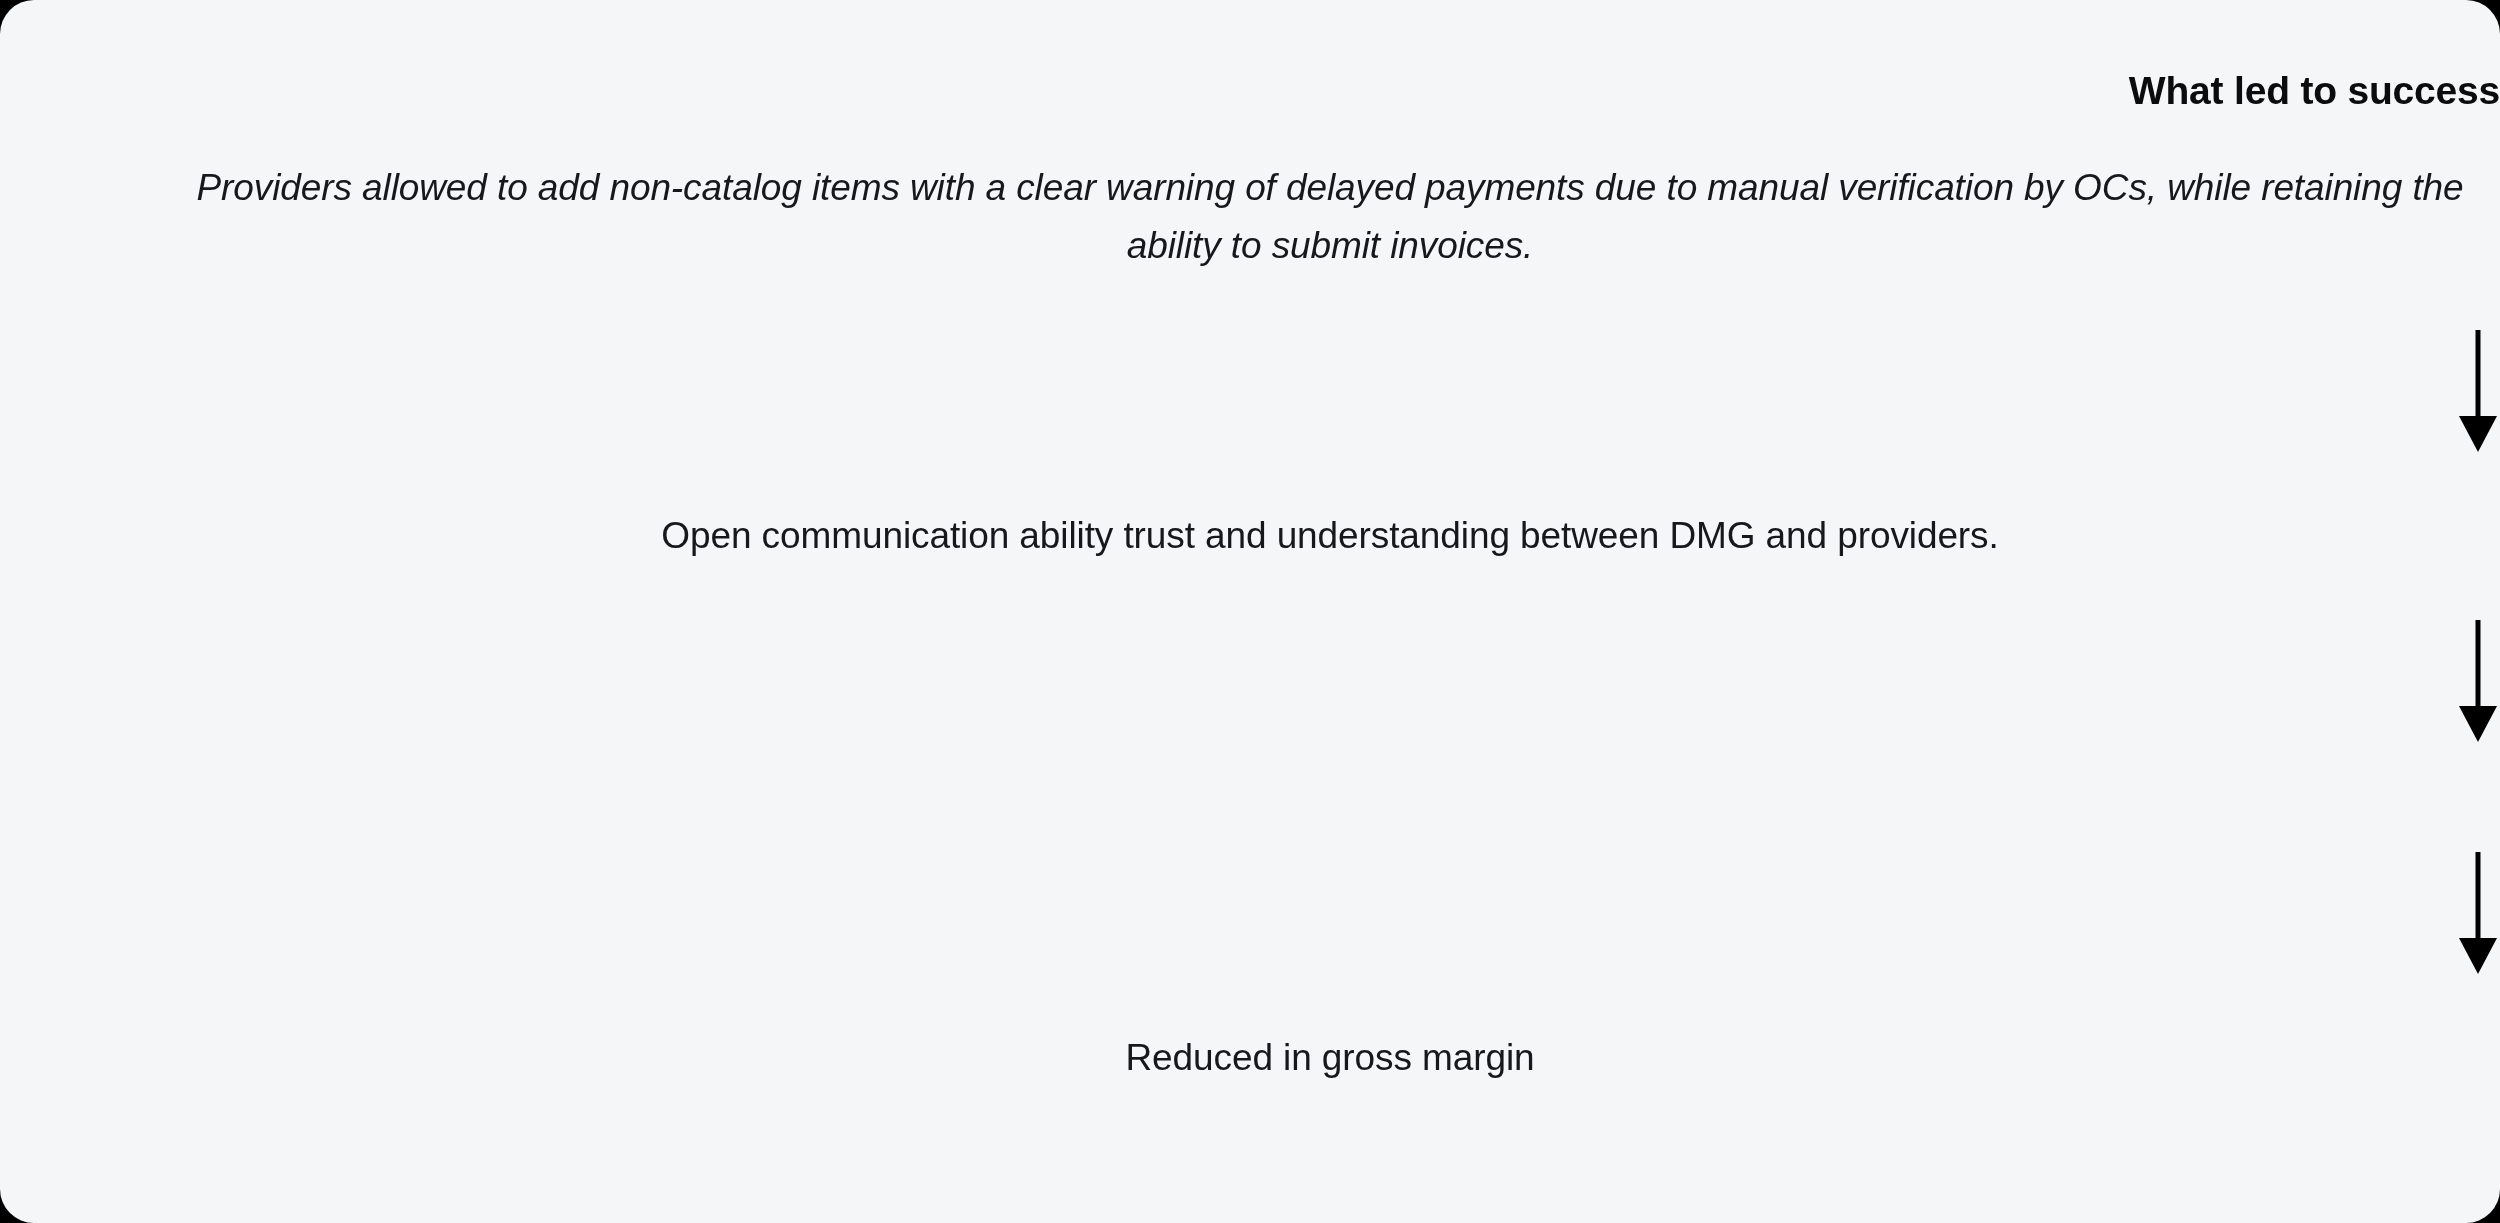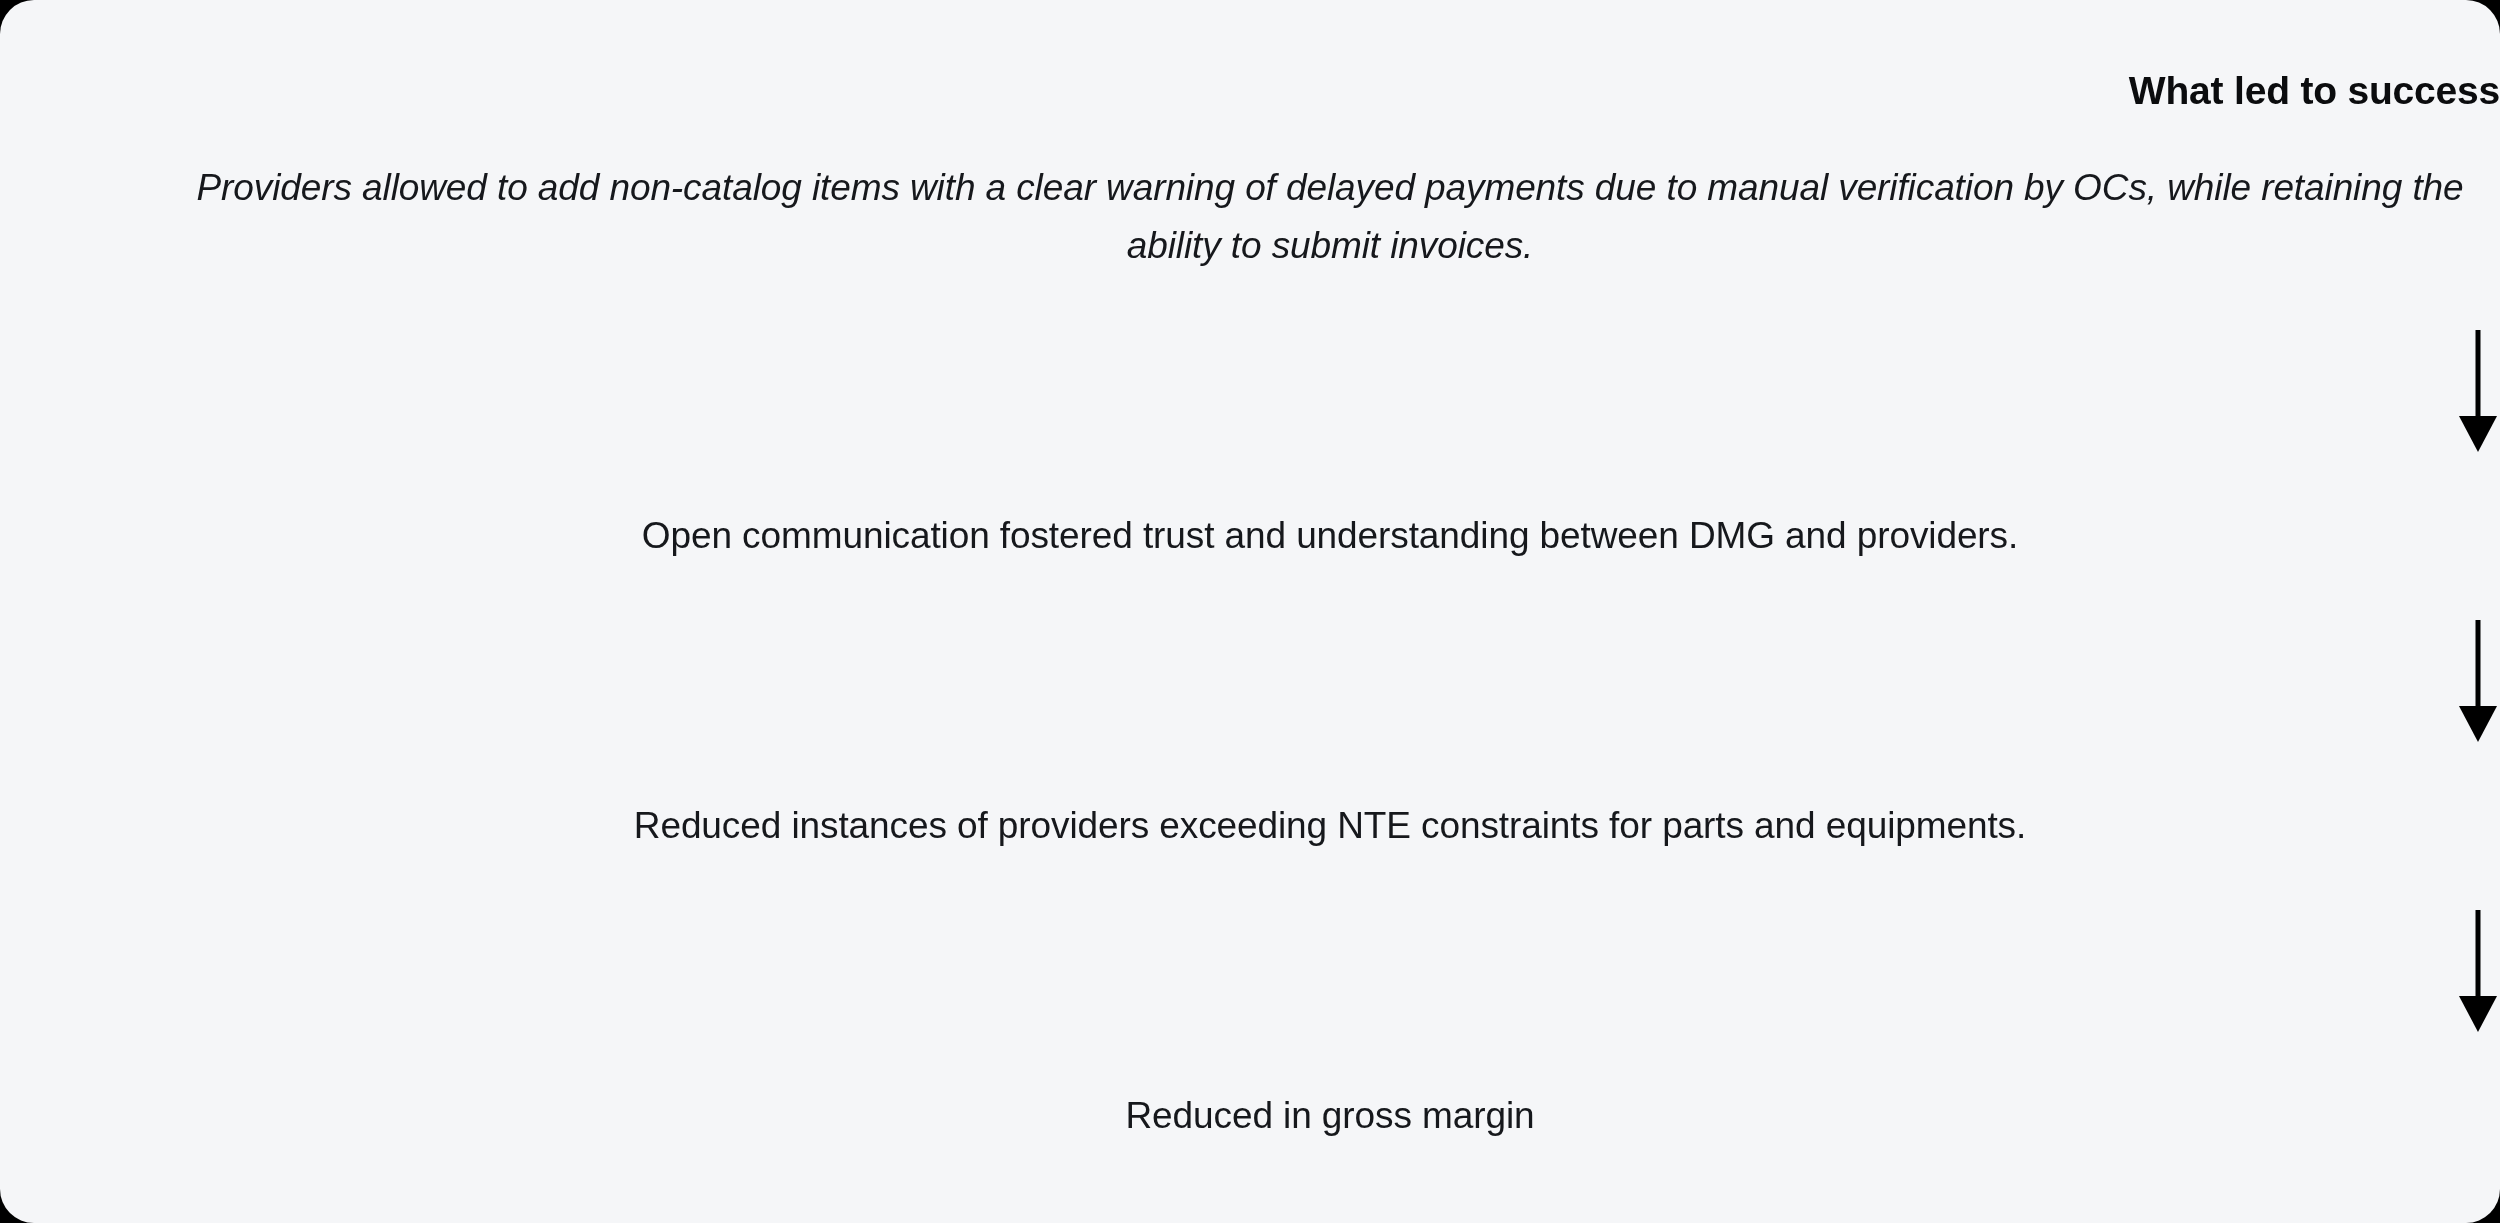--- a/index.html
+++ b/index.html
@@ -92,34 +92,33 @@
 
     <div class="arrow-wrap">
       <svg class="arrow" viewBox="0 0 44 122">
         <rect x="19.5" y="0" width="5" height="90" fill="#000000"></rect>
         <polygon points="3,86 41,86 22,122" fill="#000000"></polygon>
       </svg>
     </div>
 
     <div class="spacer-2"></div>
 
-    <div class="step step-2">Open communication fostered trust and understanding between DMG and providers.</div>
+    <div class="step step-2">Open communication ability trust and understanding between DMG and providers.</div>
 
     <div class="spacer-1"></div>
 
     <div class="arrow-wrap">
       <svg class="arrow" viewBox="0 0 44 122">
         <rect x="19.5" y="0" width="5" height="90" fill="#000000"></rect>
         <polygon points="3,86 41,86 22,122" fill="#000000"></polygon>
       </svg>
     </div>
 
     <div class="spacer-2"></div>
 
-    <div class="step step-3">Reduced instances of providers exceeding NTE constraints for parts and equipments.</div>
 
     <div class="spacer-1"></div>
 
     <div class="arrow-wrap">
       <svg class="arrow" viewBox="0 0 44 122">
         <rect x="19.5" y="0" width="5" height="90" fill="#000000"></rect>
         <polygon points="3,86 41,86 22,122" fill="#000000"></polygon>
       </svg>
     </div>
 

